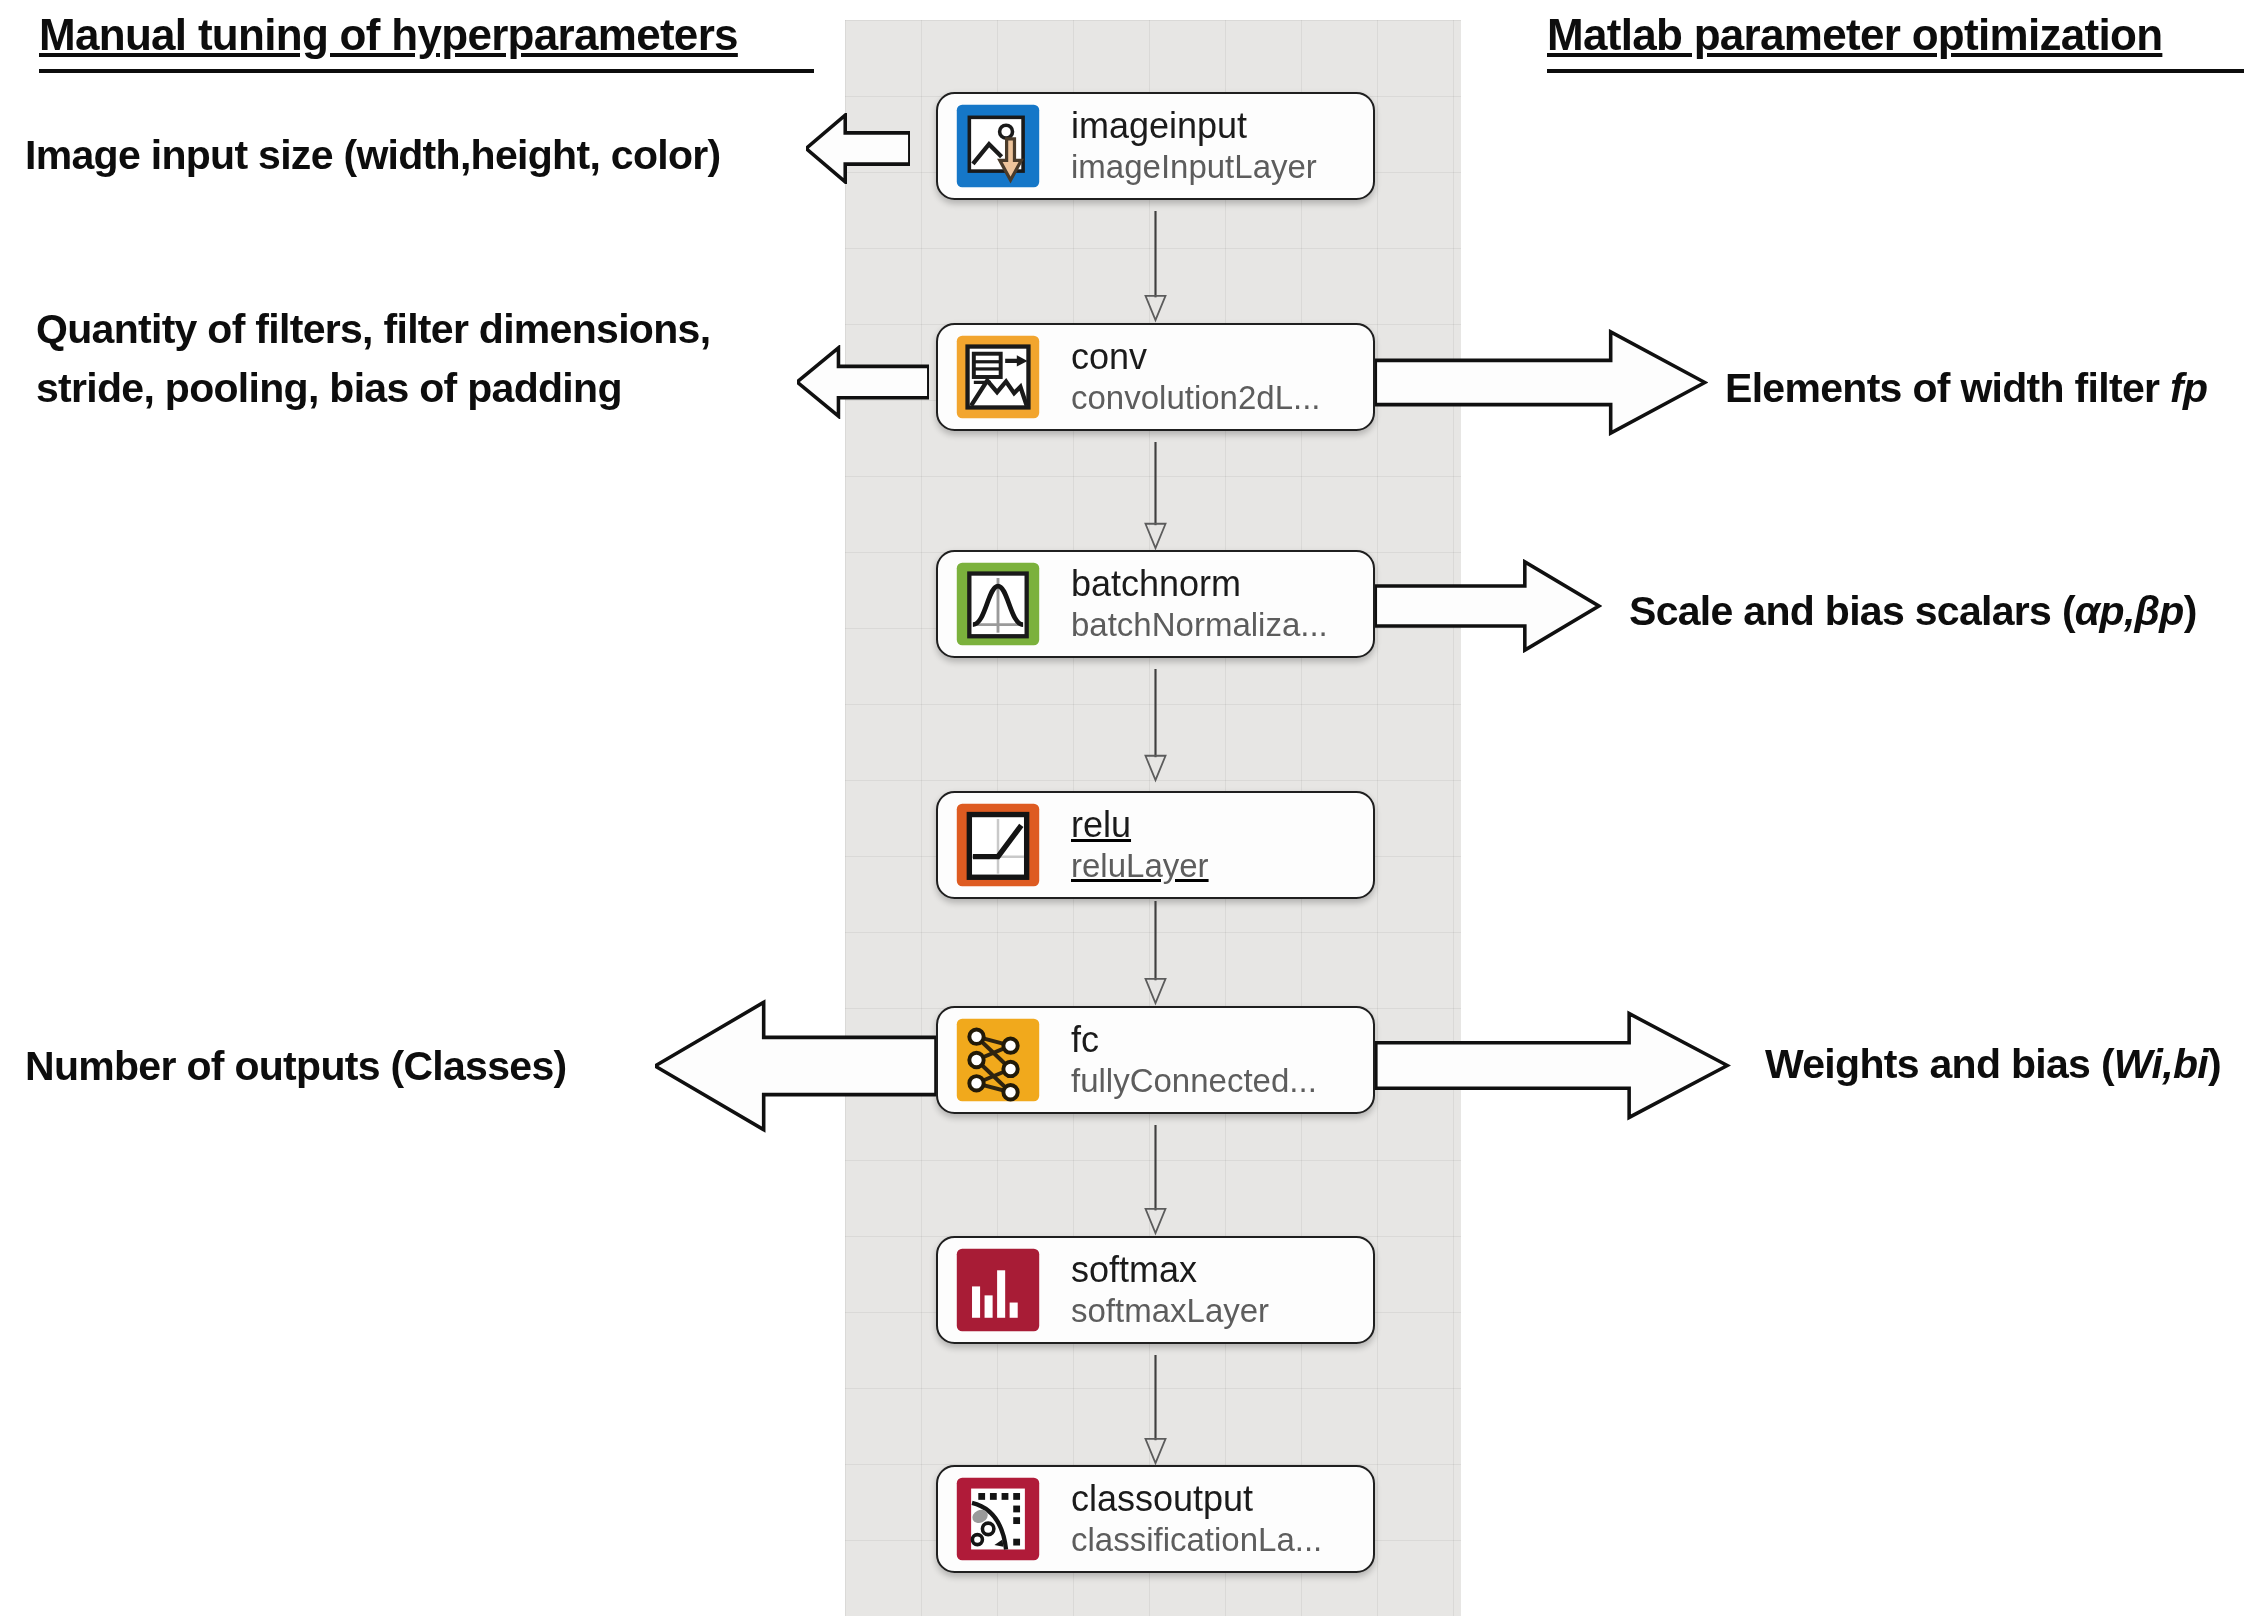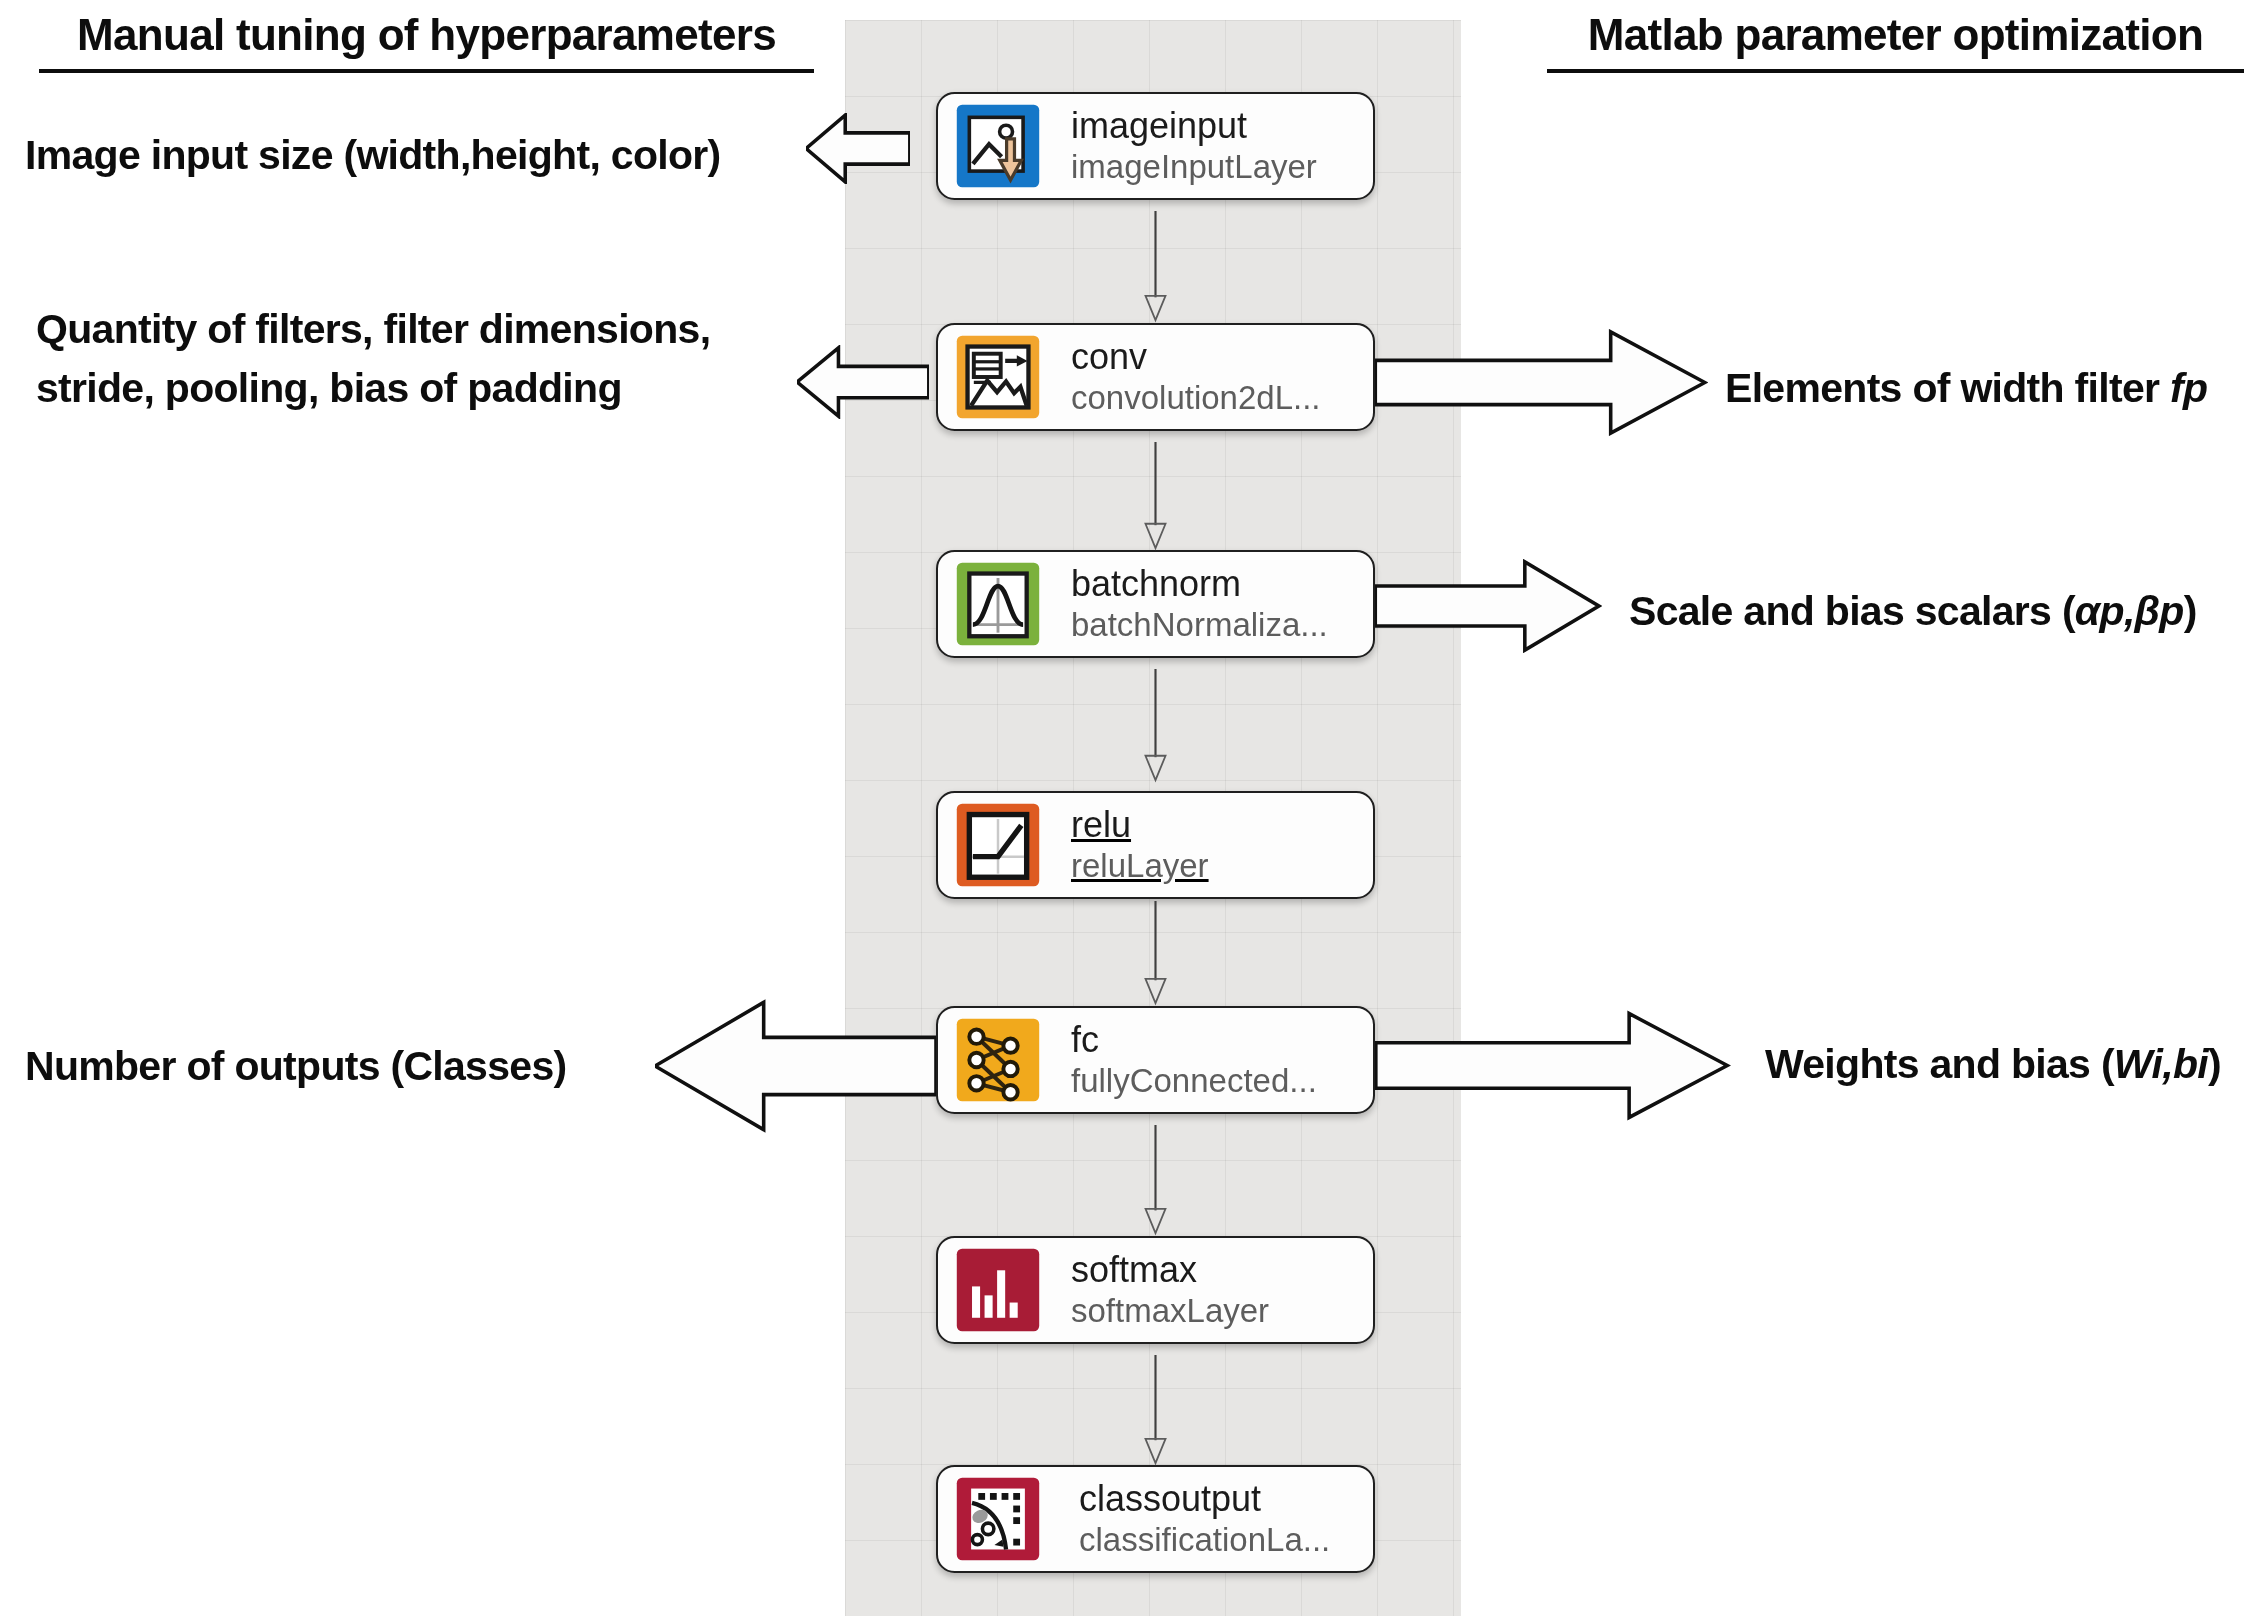--- a/index.html
+++ b/index.html
@@ -37,22 +37,22 @@
   .layer-type{font-size:33px;color:#5d5d5d;line-height:1.18;}
   
   .connector{position:absolute;left:1141px;width:29px;}
   
   .block-arrow{position:absolute;}
   .block-arrow polygon{fill:#fdfdfd;stroke:#101010;stroke-width:5;stroke-linejoin:miter;}
   
   .col-title{
     position:absolute;top:10px;
     font-size:44px;font-weight:700;color:#0d0d0d;
-    text-align:center;letter-spacing:-0.7px;
-    border-bottom:4.3px solid #0d0d0d;padding-bottom:8.6px;
+    letter-spacing:-0.7px;
+    border-bottom:4.3px solid #0d0d0d;padding-bottom:8.6px;text-decoration:underline;
   }
   .col-title.left{left:39px;width:775px;}
   .col-title.right{left:1547px;width:697px;}
   
   .annotation{
     position:absolute;
     font-size:41px;font-weight:700;color:#0d0d0d;
     letter-spacing:-0.7px;line-height:59px;white-space:nowrap;
   }
   .annotation .emph{font-style:italic;}
@@ -160,21 +160,21 @@
       <rect x="16.5" y="27" width="4.5" height="12.5" fill="#fff"></rect>
       <rect x="23.5" y="13" width="4.5" height="26.5" fill="#fff"></rect>
       <rect x="30.5" y="31" width="4.5" height="8.5" fill="#fff"></rect>
     </svg>
     <div class="layer-text">
       <div class="layer-name">softmax</div>
       <div class="layer-type">softmaxLayer</div>
     </div>
   </div>
 
-  <div class="layer-node" style="top:1465px;gap:8px;">
+  <div class="layer-node" style="top:1465px;">
     <svg class="layer-icon" viewBox="0 0 48 48">
       <rect x="1" y="1" width="46" height="46" rx="3" fill="#B01B39"></rect>
       <rect x="9" y="7" width="30" height="34" fill="#fff"></rect>
       <g fill="#141414">
         <rect x="13" y="9.5" width="3.8" height="3.8"></rect>
         <rect x="19.5" y="9.5" width="3.8" height="3.8"></rect>
         <rect x="26" y="9.5" width="3.8" height="3.8"></rect>
         <rect x="32.5" y="9.5" width="3.8" height="3.8"></rect>
         <rect x="32.5" y="16.5" width="3.8" height="3.8"></rect>
         <rect x="32.5" y="23" width="3.8" height="3.8"></rect>

